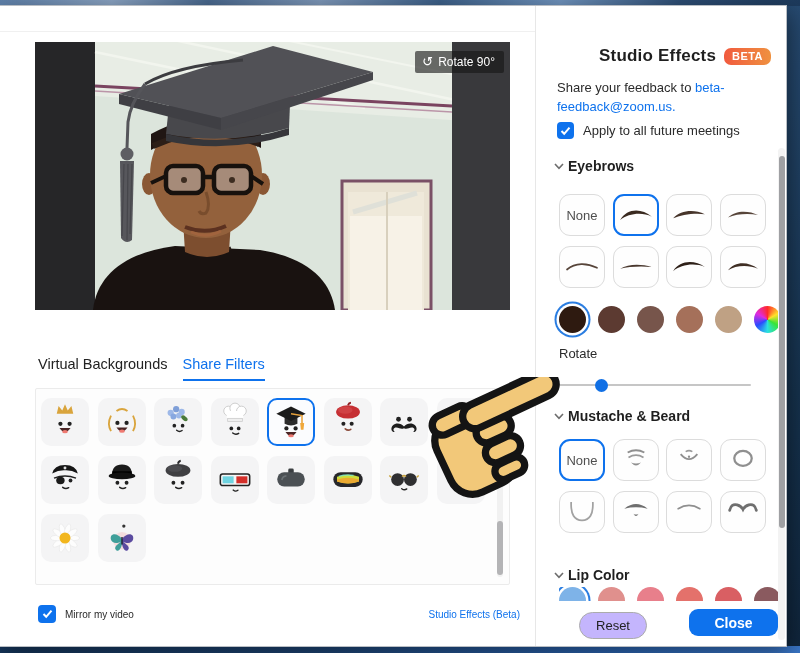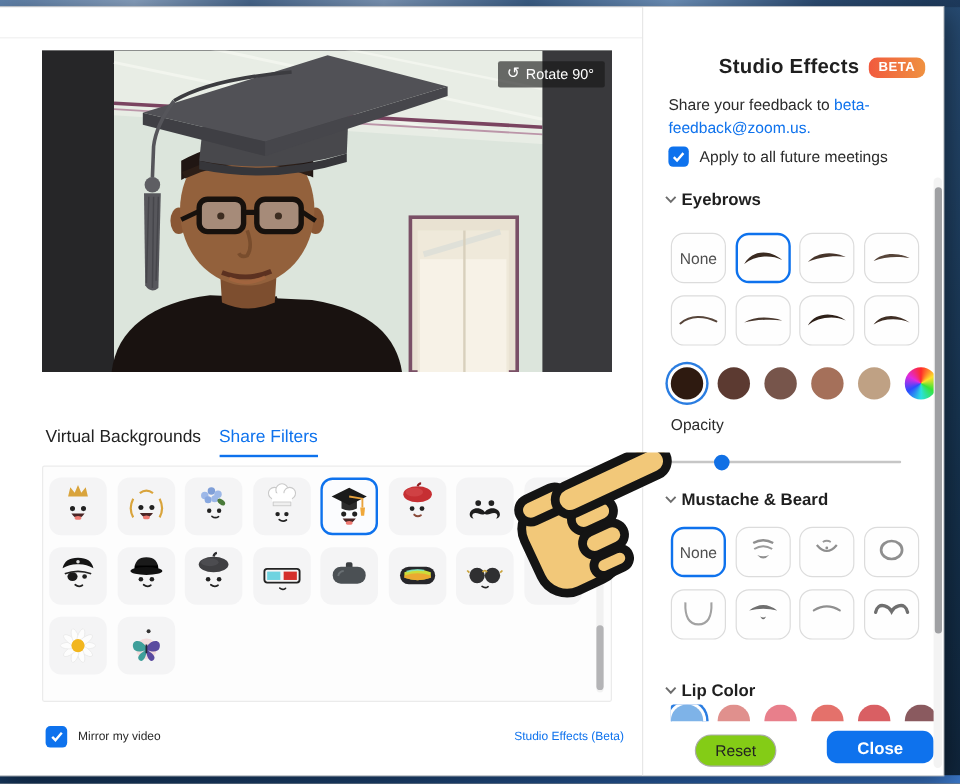--- a/index.html
+++ b/index.html
@@ -60,21 +60,21 @@
   .sw-row { position:absolute; left:23px; display:flex; gap:12px; }
   .swatch { width:27px; height:27px; border-radius:50%; cursor:pointer; flex:none; }
   .swatch.sel { box-shadow:0 0 0 2.5px #fff, 0 0 0 4.5px #2a7de1; }
   .swatch.rainbow { background:conic-gradient(#ff2a2a,#ffe12a,#37e437,#2ae0e0,#2a4bff,#e02ae0,#ff2a2a); }
   .op-label { position:absolute; left:23px; top:340px; font-size:13px; color:#2b2b2b; }
   .slider { position:absolute; left:23px; top:372px; width:192px; height:14px; cursor:pointer; }
   .slider .track { position:absolute; left:0; top:6px; width:100%; height:2px; background:#c6c6c6; border-radius:1px; }
   .slider .thumb { position:absolute; top:0.5px; width:13px; height:13px; border-radius:50%; background:#1170e5; margin-left:-6px; }
   .lip-row-clip { position:absolute; left:23px; top:581px; width:222px; height:14px; overflow:hidden; }
   .lip-row-clip .sw-row { position:static; }
-  .btn-reset { position:absolute; left:43px; top:606px; width:68px; height:27px; background:#84cc16; border:1px solid #ababab; border-radius:14px; font-size:13px; color:#222; cursor:pointer; font-family:"Liberation Sans",sans-serif; }
+  .btn-reset { position:absolute; left:43px; top:606px; width:68px; height:27px; background:#c4b5fd; border:1px solid #ababab; border-radius:14px; font-size:13px; color:#222; cursor:pointer; font-family:"Liberation Sans",sans-serif; }
   .btn-close { position:absolute; left:153px; top:603px; width:89px; height:27px; background:#0E72ED; border:none; border-radius:9px; font-size:14px; font-weight:bold; color:#fff; cursor:pointer; font-family:"Liberation Sans",sans-serif; }
   .pscroll { position:absolute; right:1px; top:142px; width:7px; height:492px; background:#f3f3f3; border-radius:4px; }
   .pthumb { position:absolute; left:0.5px; top:8px; width:6px; height:372px; background:#9fa0a3; border-radius:3px; }
 
   .hand { position:absolute; left:424px; top:377px; width:160px; height:124px; pointer-events:none; }
 </style>
 </head>
 <body>
 
 <div class="top-strip"></div>
@@ -412,21 +412,21 @@
       </div>
     <div class="sw-row" style="top:300px" id="ebColors">
         <div class="swatch sel" style="background: rgb(46, 26, 16);"></div>
         <div class="swatch" style="background: rgb(92, 58, 49);"></div>
         <div class="swatch" style="background: rgb(119, 85, 75);"></div>
         <div class="swatch" style="background: rgb(165, 112, 90);"></div>
         <div class="swatch" style="background: rgb(191, 161, 132);"></div>
         <div class="swatch rainbow"></div>
       </div>
 
-    <div class="op-label">Opacity</div>
+    <div class="op-label">Rotate</div>
     <div class="slider">
       <div class="track"></div>
       <div class="thumb" id="opThumb" style="left: 22%;"></div>
     </div>
 
     <div class="sec-h" style="top:402px">
       <svg class="chev" viewBox="0 0 10 7">
           <polyline points="1,1 5,5.3 9,1" fill="none" stroke="#6d6d6d" stroke-width="1.6"></polyline>
         </svg>
       <span>Mustache &amp; Beard</span>

